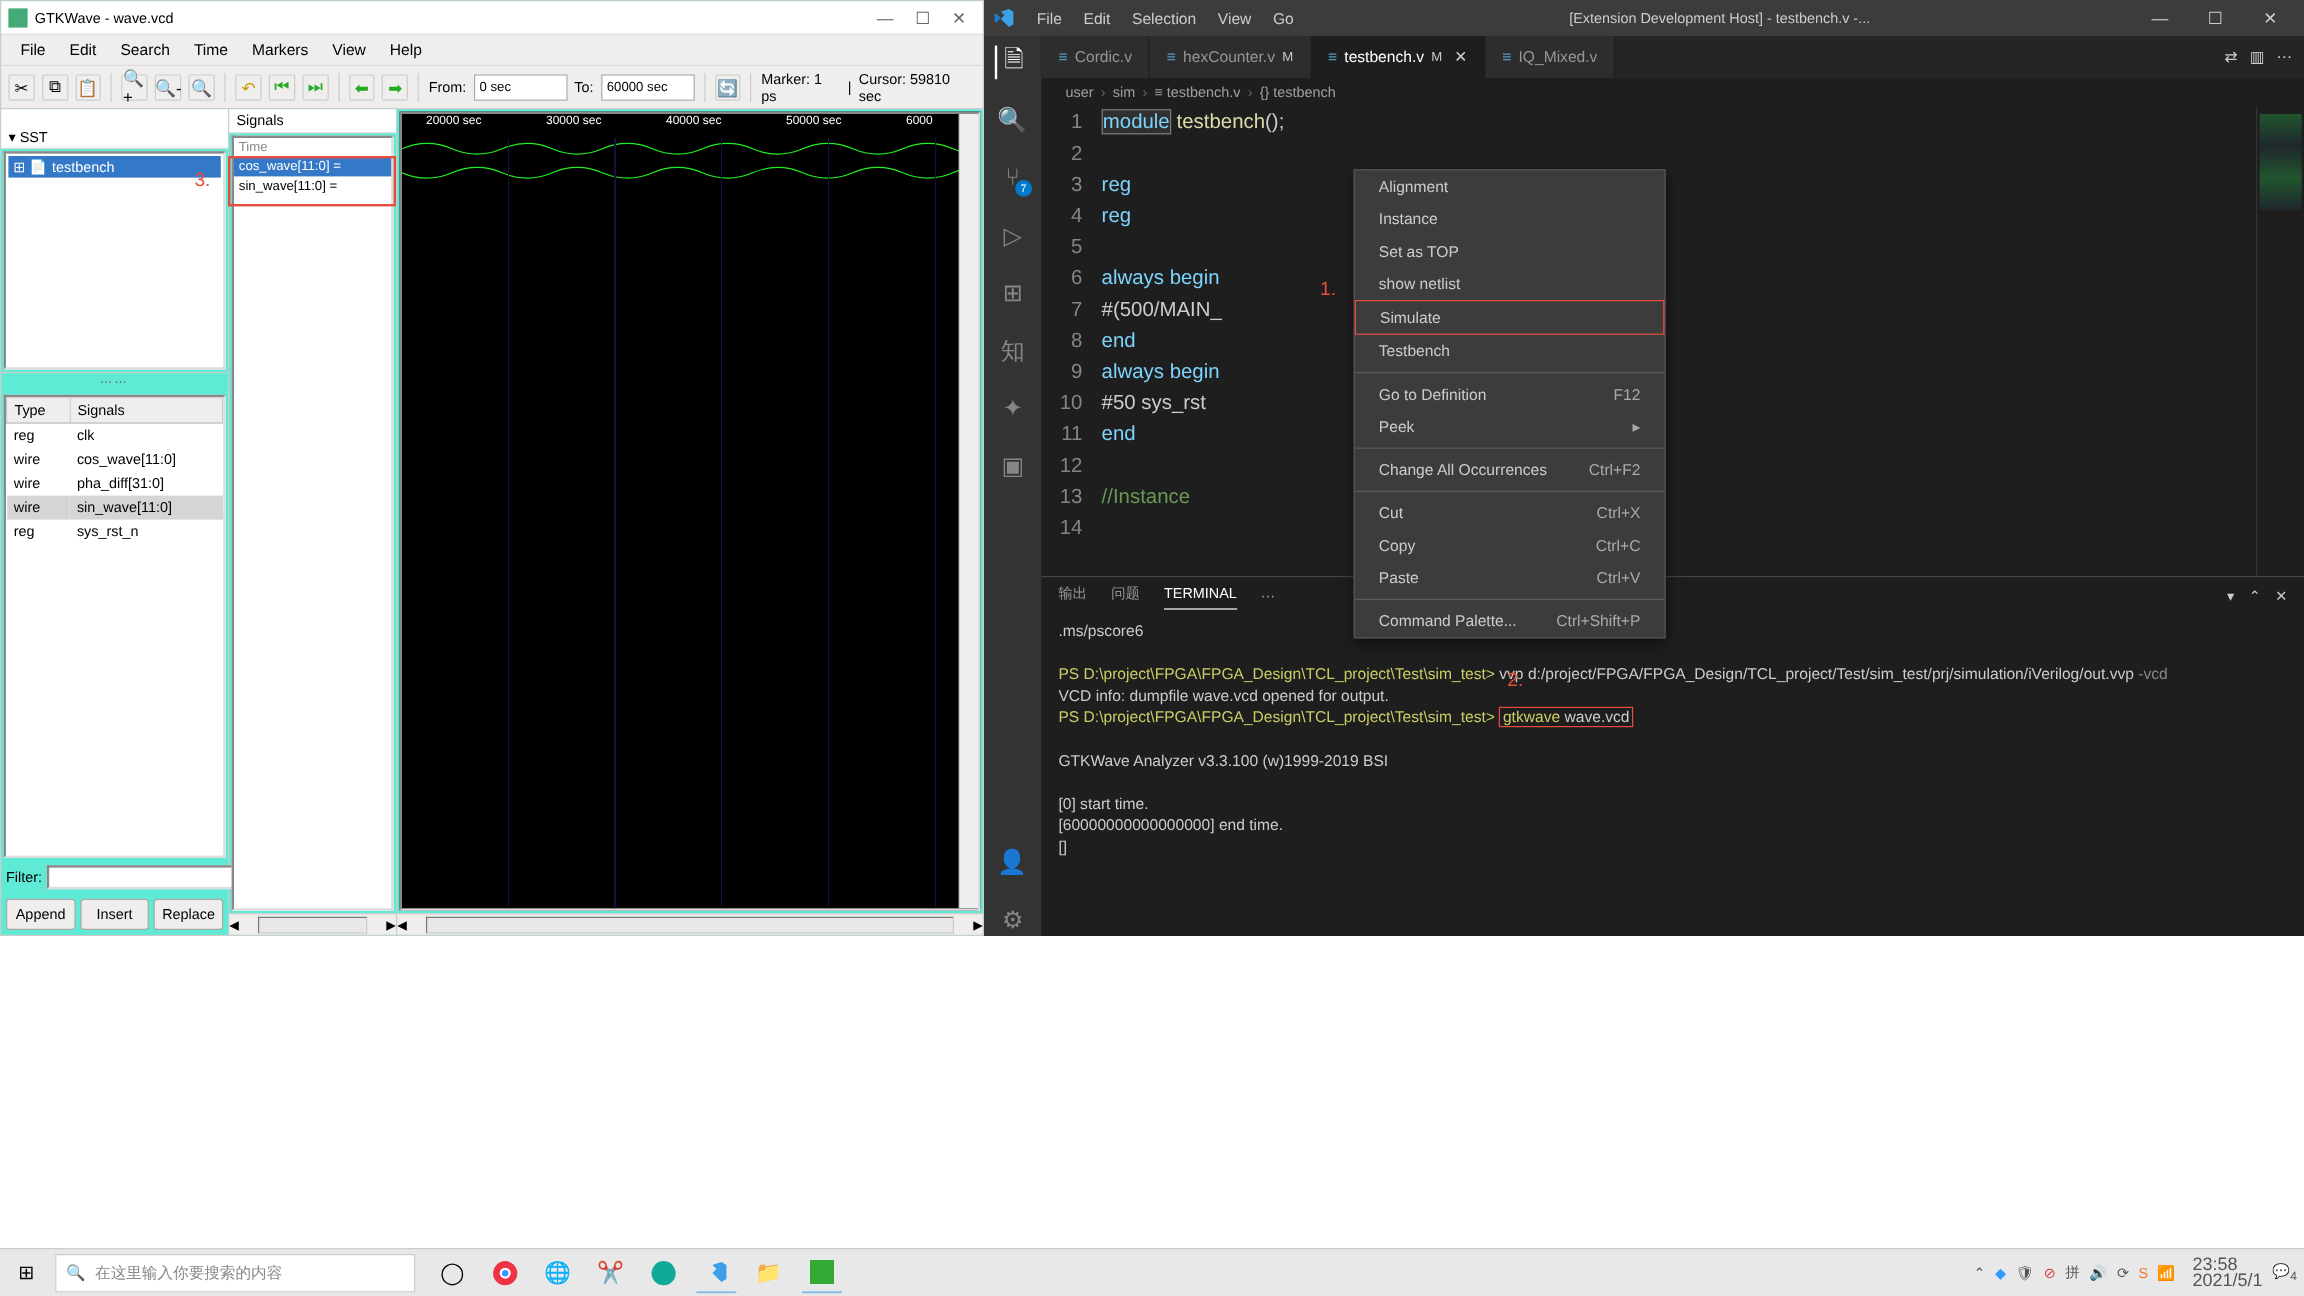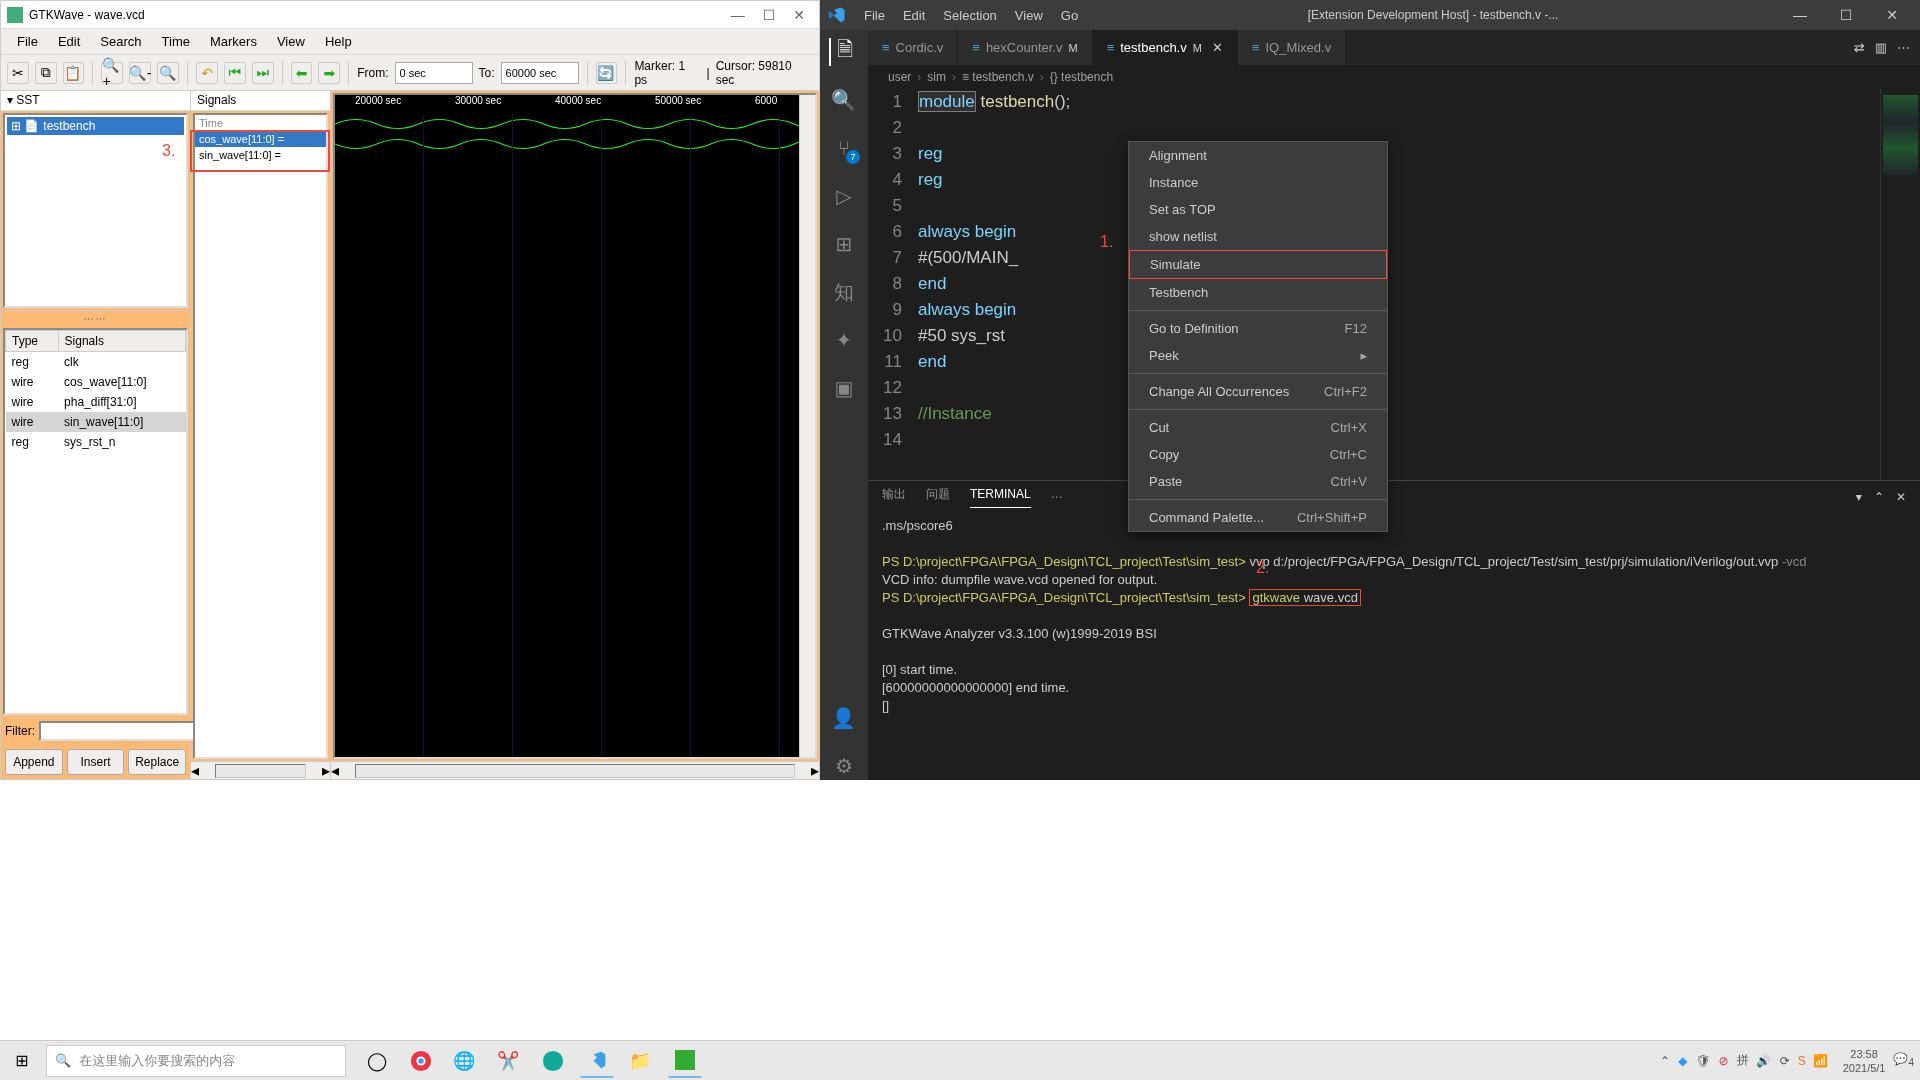--- a/index.html
+++ b/index.html
@@ -1,33 +1,33 @@
 <!DOCTYPE html>
 <html><head>
 <meta charset="utf-8">
 <style>
 * { margin: 0; padding: 0; box-sizing: border-box; font-family: "Segoe UI", Tahoma, sans-serif; }
 body { width: 1920px; height: 1080px; overflow: hidden; background: #fff; position: relative; }
 
 
-.gtkwave { position: absolute; left: 0; top: 0; width: 820px; height: 780px; background: #fdba74; border: 1px solid #ccc; display: flex; flex-direction: column; }
+.gtkwave { position: absolute; left: 0; top: 0; width: 820px; height: 780px; background: #5eead4; border: 1px solid #ccc; display: flex; flex-direction: column; }
 .gtk-title { height: 28px; background: #fff; display: flex; align-items: center; padding: 0 6px; font-size: 12px; border-bottom: 1px solid #ddd; }
 .gtk-title .icon { width: 16px; height: 16px; background: #4a7; margin-right: 6px; }
 .gtk-title-btns { margin-left: auto; display: flex; gap: 18px; padding-right: 8px; }
 .gtk-title-btns span { color: #666; font-size: 14px; }
 .gtk-menu { height: 26px; background: #f0eeed; display: flex; align-items: center; padding: 0 8px; gap: 4px; font-size: 13px; border-bottom: 1px solid #ddd; }
 .gtk-menu span { padding: 2px 8px; }
 .gtk-toolbar { height: 36px; background: #f0eeed; display: flex; align-items: center; padding: 0 6px; gap: 6px; border-bottom: 1px solid #ccc; font-size: 12px; }
 .tb-icon { width: 22px; height: 22px; border: 1px solid #ccc; border-radius: 2px; display: flex; align-items: center; justify-content: center; font-size: 14px; }
 .tb-sep { width: 1px; height: 24px; background: #ccc; margin: 0 2px; }
 .tb-input { width: 78px; height: 22px; border: 1px solid #aaa; background: #fff; padding: 0 4px; font-size: 11px; }
 .gtk-body { flex: 1; display: flex; }
 .gtk-left { width: 190px; display: flex; flex-direction: column; border-right: 1px solid #ccc; }
 .sst-panel { height: 220px; border-bottom: 1px solid #ccc; display: flex; flex-direction: column; }
-.sst-header { height: 20px; background: #fff; font-size: 12px; padding: 2px 6px; border-bottom: 1px solid #ddd; }
+.sst-header { height: 20px; background: #fff; font-size: 12px; padding: 16px 6px; border-bottom: 1px solid #ddd; }
 .sst-tree { flex: 1; background: #fff; border: 2px inset #ddd; margin: 2px; padding: 2px; font-size: 12px; }
 .sst-tree-item { background: #3478c8; color: #fff; padding: 2px 4px; display: flex; align-items: center; gap: 4px; }
 .dots { text-align: center; color: #666; font-size: 10px; letter-spacing: 2px; padding: 2px; }
 .sig-table { flex: 1; background: #fff; border: 2px inset #ddd; margin: 2px; font-size: 12px; overflow: auto; }
 .sig-table table { width: 100%; border-collapse: collapse; }
 .sig-table th { background: #f0eeed; border: 1px solid #ccc; padding: 3px 6px; text-align: left; font-weight: normal; }
 .sig-table td { padding: 3px 6px; }
 .sig-table tr.sel td { background: #d5d5d5; }
 .filter-row { padding: 4px; display: flex; align-items: center; gap: 4px; font-size: 12px; }
 .filter-row input { flex: 1; height: 20px; border: 2px inset #ddd; }
@@ -98,21 +98,21 @@
 .term-content .gtkcmd { border: 1px solid #e74c3c; padding: 0 2px; margin-top: 12px; }
 .term-content .gtkname { color: #cccc66; }
 
 
 .taskbar { position: absolute; left: 0; right: 0; bottom: 0; height: 40px; background: #e8e8e8; border-top: 1px solid #ccc; display: flex; align-items: center; padding: 0 6px; gap: 8px; font-size: 13px; }
 .start { width: 32px; height: 32px; display: flex; align-items: center; justify-content: center; font-size: 16px; }
 .searchbox { flex: 0 0 300px; height: 32px; background: #fff; border: 1px solid #ccc; display: flex; align-items: center; padding: 0 8px; color: #888; gap: 8px; }
 .tb-apps { display: flex; gap: 10px; margin-left: 6px; }
 .tb-app { width: 34px; height: 34px; display: flex; align-items: center; justify-content: center; border-radius: 2px; font-size: 18px; }
 .tray { margin-left: auto; display: flex; align-items: center; gap: 8px; color: #555; font-size: 12px; }
-.tray .clock { text-align: center; line-height: 14px; font-size: 11px; margin-left: 6px; }
+.tray .clock { text-align: left; line-height: 14px; font-size: 15px; margin-left: 6px; }
 </style>
 </head>
 <body>
 
 <div class="gtkwave">
   <div class="gtk-title">
     <div class="icon"></div>
     <span>GTKWave - wave.vcd</span>
     <div class="gtk-title-btns">
       <span>—</span>

